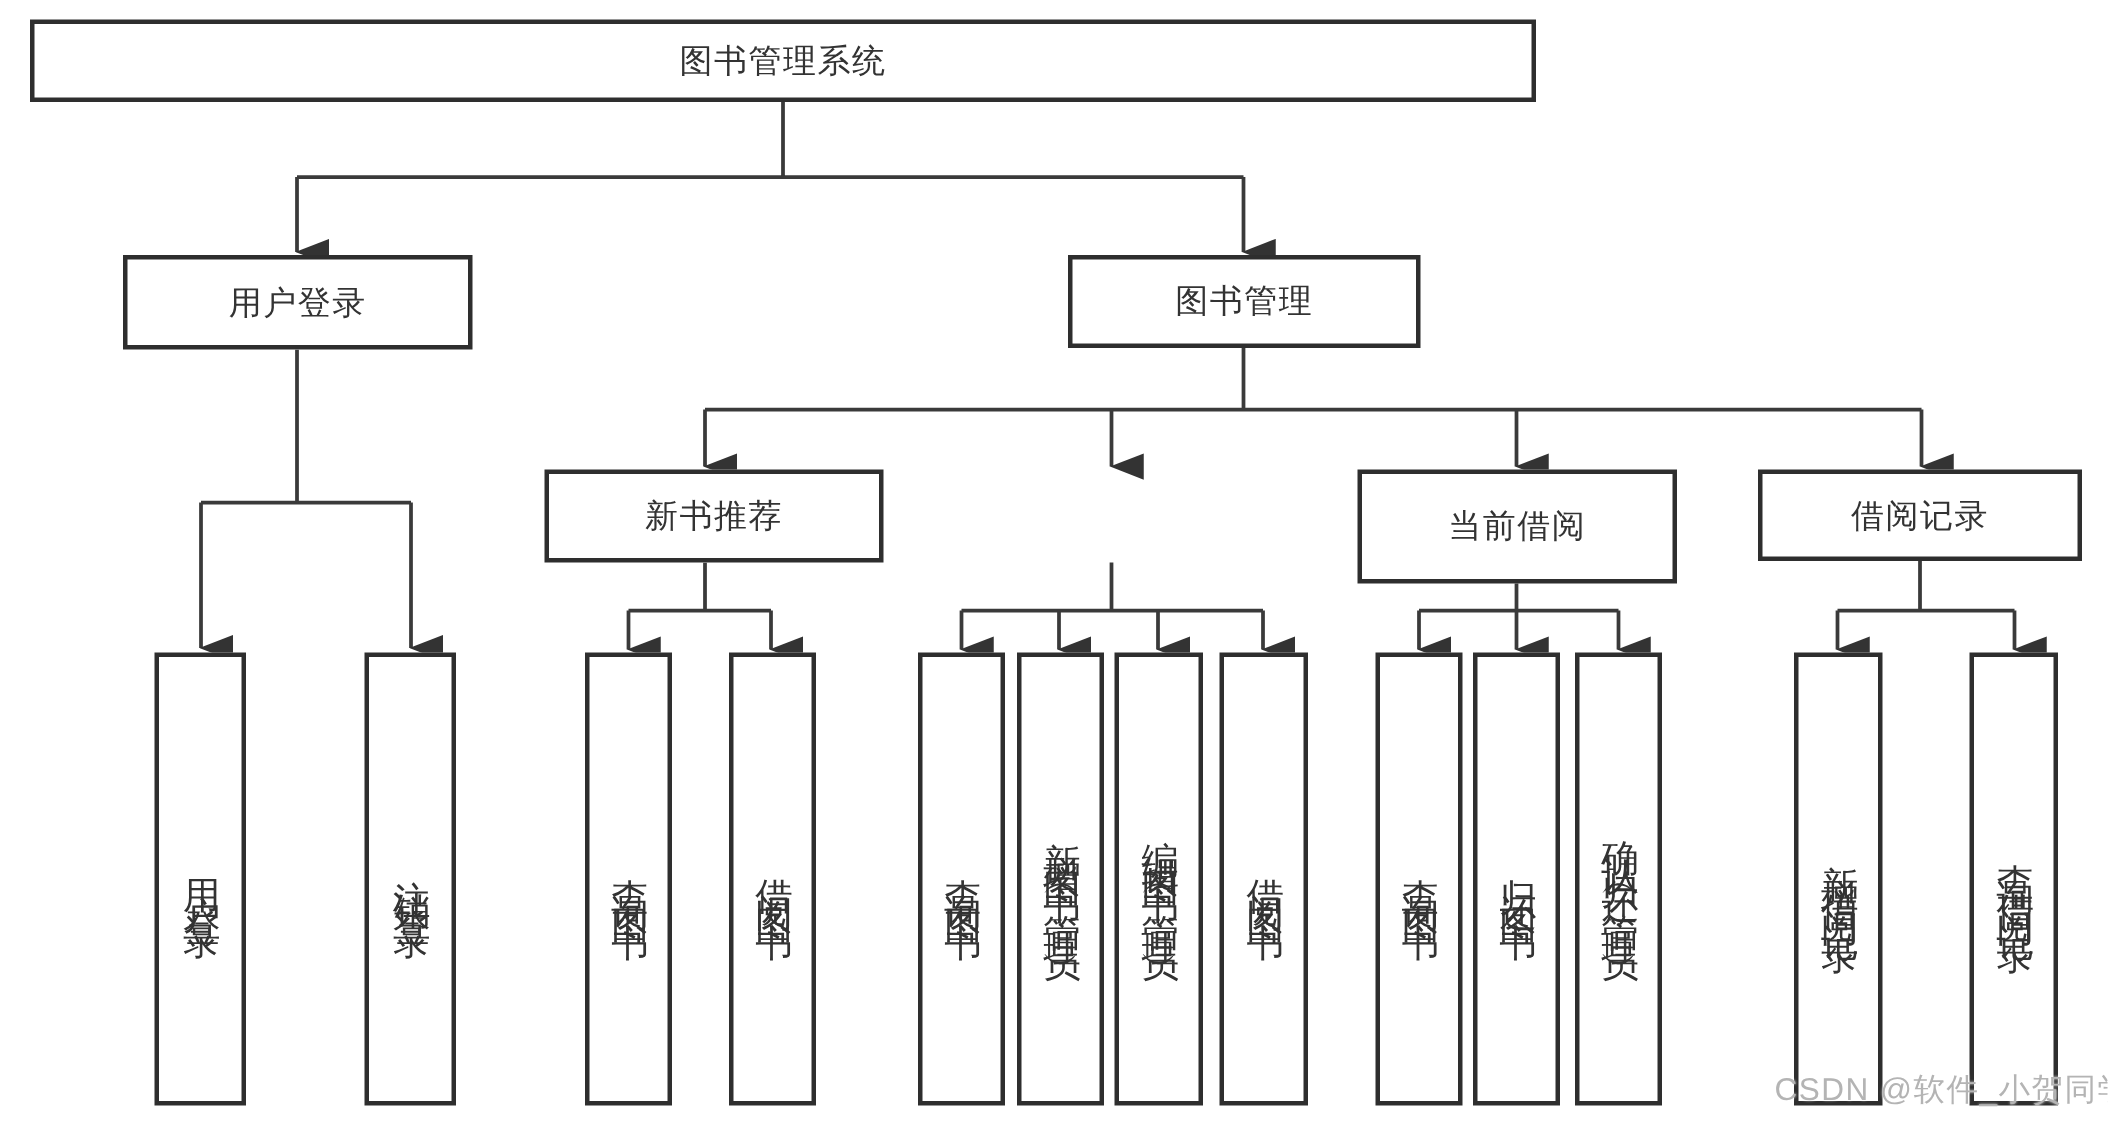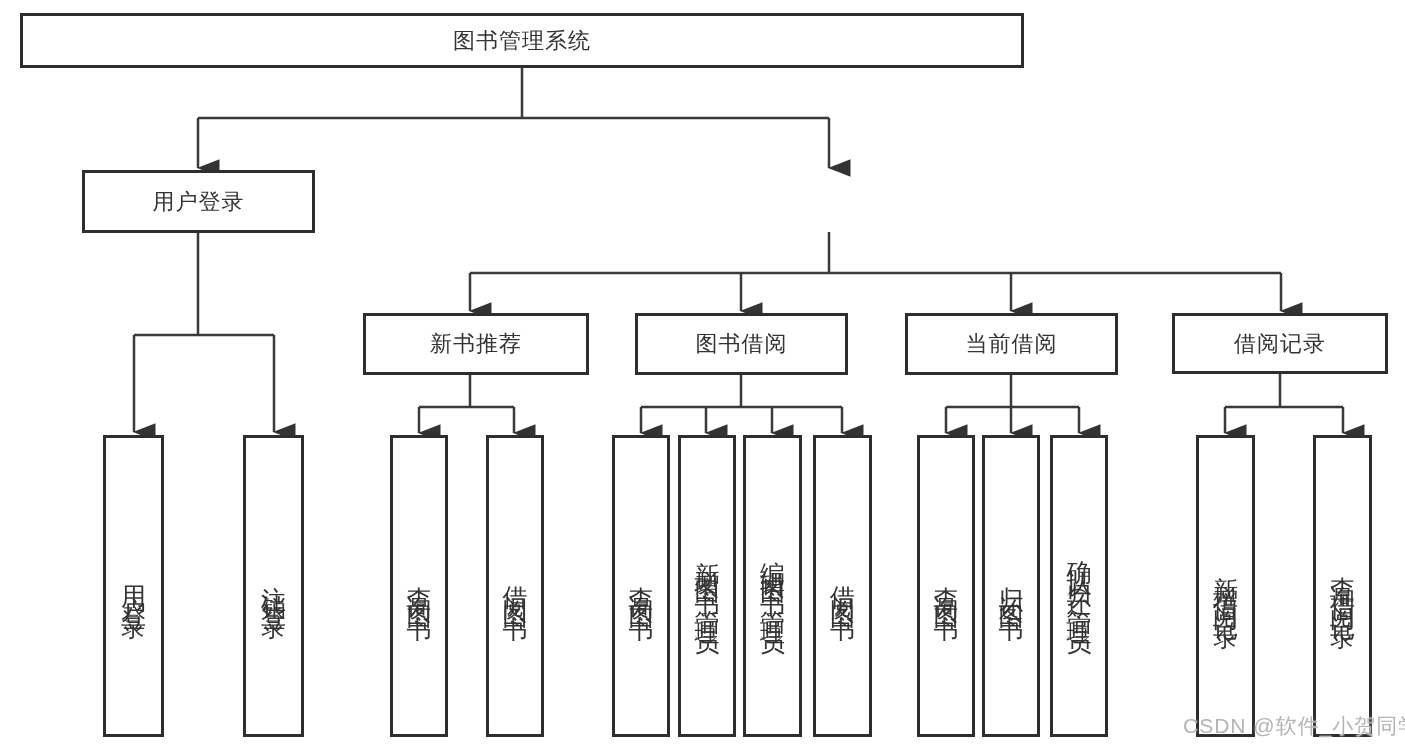--- a/index.html
+++ b/index.html
@@ -55,24 +55,24 @@
       <path d="M1011 407 V433" marker-end="url(#ah)"></path>
       <path d="M1079 407 V433" marker-end="url(#ah)"></path>
       <path d="M1225 407 V433" marker-end="url(#ah)"></path>
       <path d="M1343 407 V433" marker-end="url(#ah)"></path>
     </g>
   </svg>
 
   <div class="box" style="left:20px;top:13px;width:1004px;height:55px">图书管理系统</div>
 
   <div class="box" style="left:82px;top:170px;width:233px;height:63px">用户登录</div>
+  <div class="box" style="left:712px;top:170px;width:235px;height:62px">图书管理</div>
 
   <div class="box" style="left:363px;top:313px;width:226px;height:62px">新书推荐</div>
-  <div class="box" style="left:635px;top:313px;width:213px;height:62px">图书借阅</div>
-  <div class="box" style="left:905px;top:313px;width:213px;height:62px">当前借阅</div>
+  <div class="box" style="left:905px;top:313px;width:213px;height:76px">当前借阅</div>
   <div class="box" style="left:1172px;top:313px;width:216px;height:61px">借阅记录</div>
 
   <div class="box v" style="left:103px;top:435px;width:61px;height:302px">用户登录</div>
   <div class="box v" style="left:243px;top:435px;width:61px;height:302px">注销登录</div>
 
   <div class="box v" style="left:390px;top:435px;width:58px;height:302px">查询图书</div>
   <div class="box v" style="left:486px;top:435px;width:58px;height:302px">借阅图书</div>
 
   <div class="box v" style="left:612px;top:435px;width:58px;height:302px">查询图书</div>
   <div class="box v" style="left:678px;top:435px;width:58px;height:302px">新增图书（管理员）</div>

